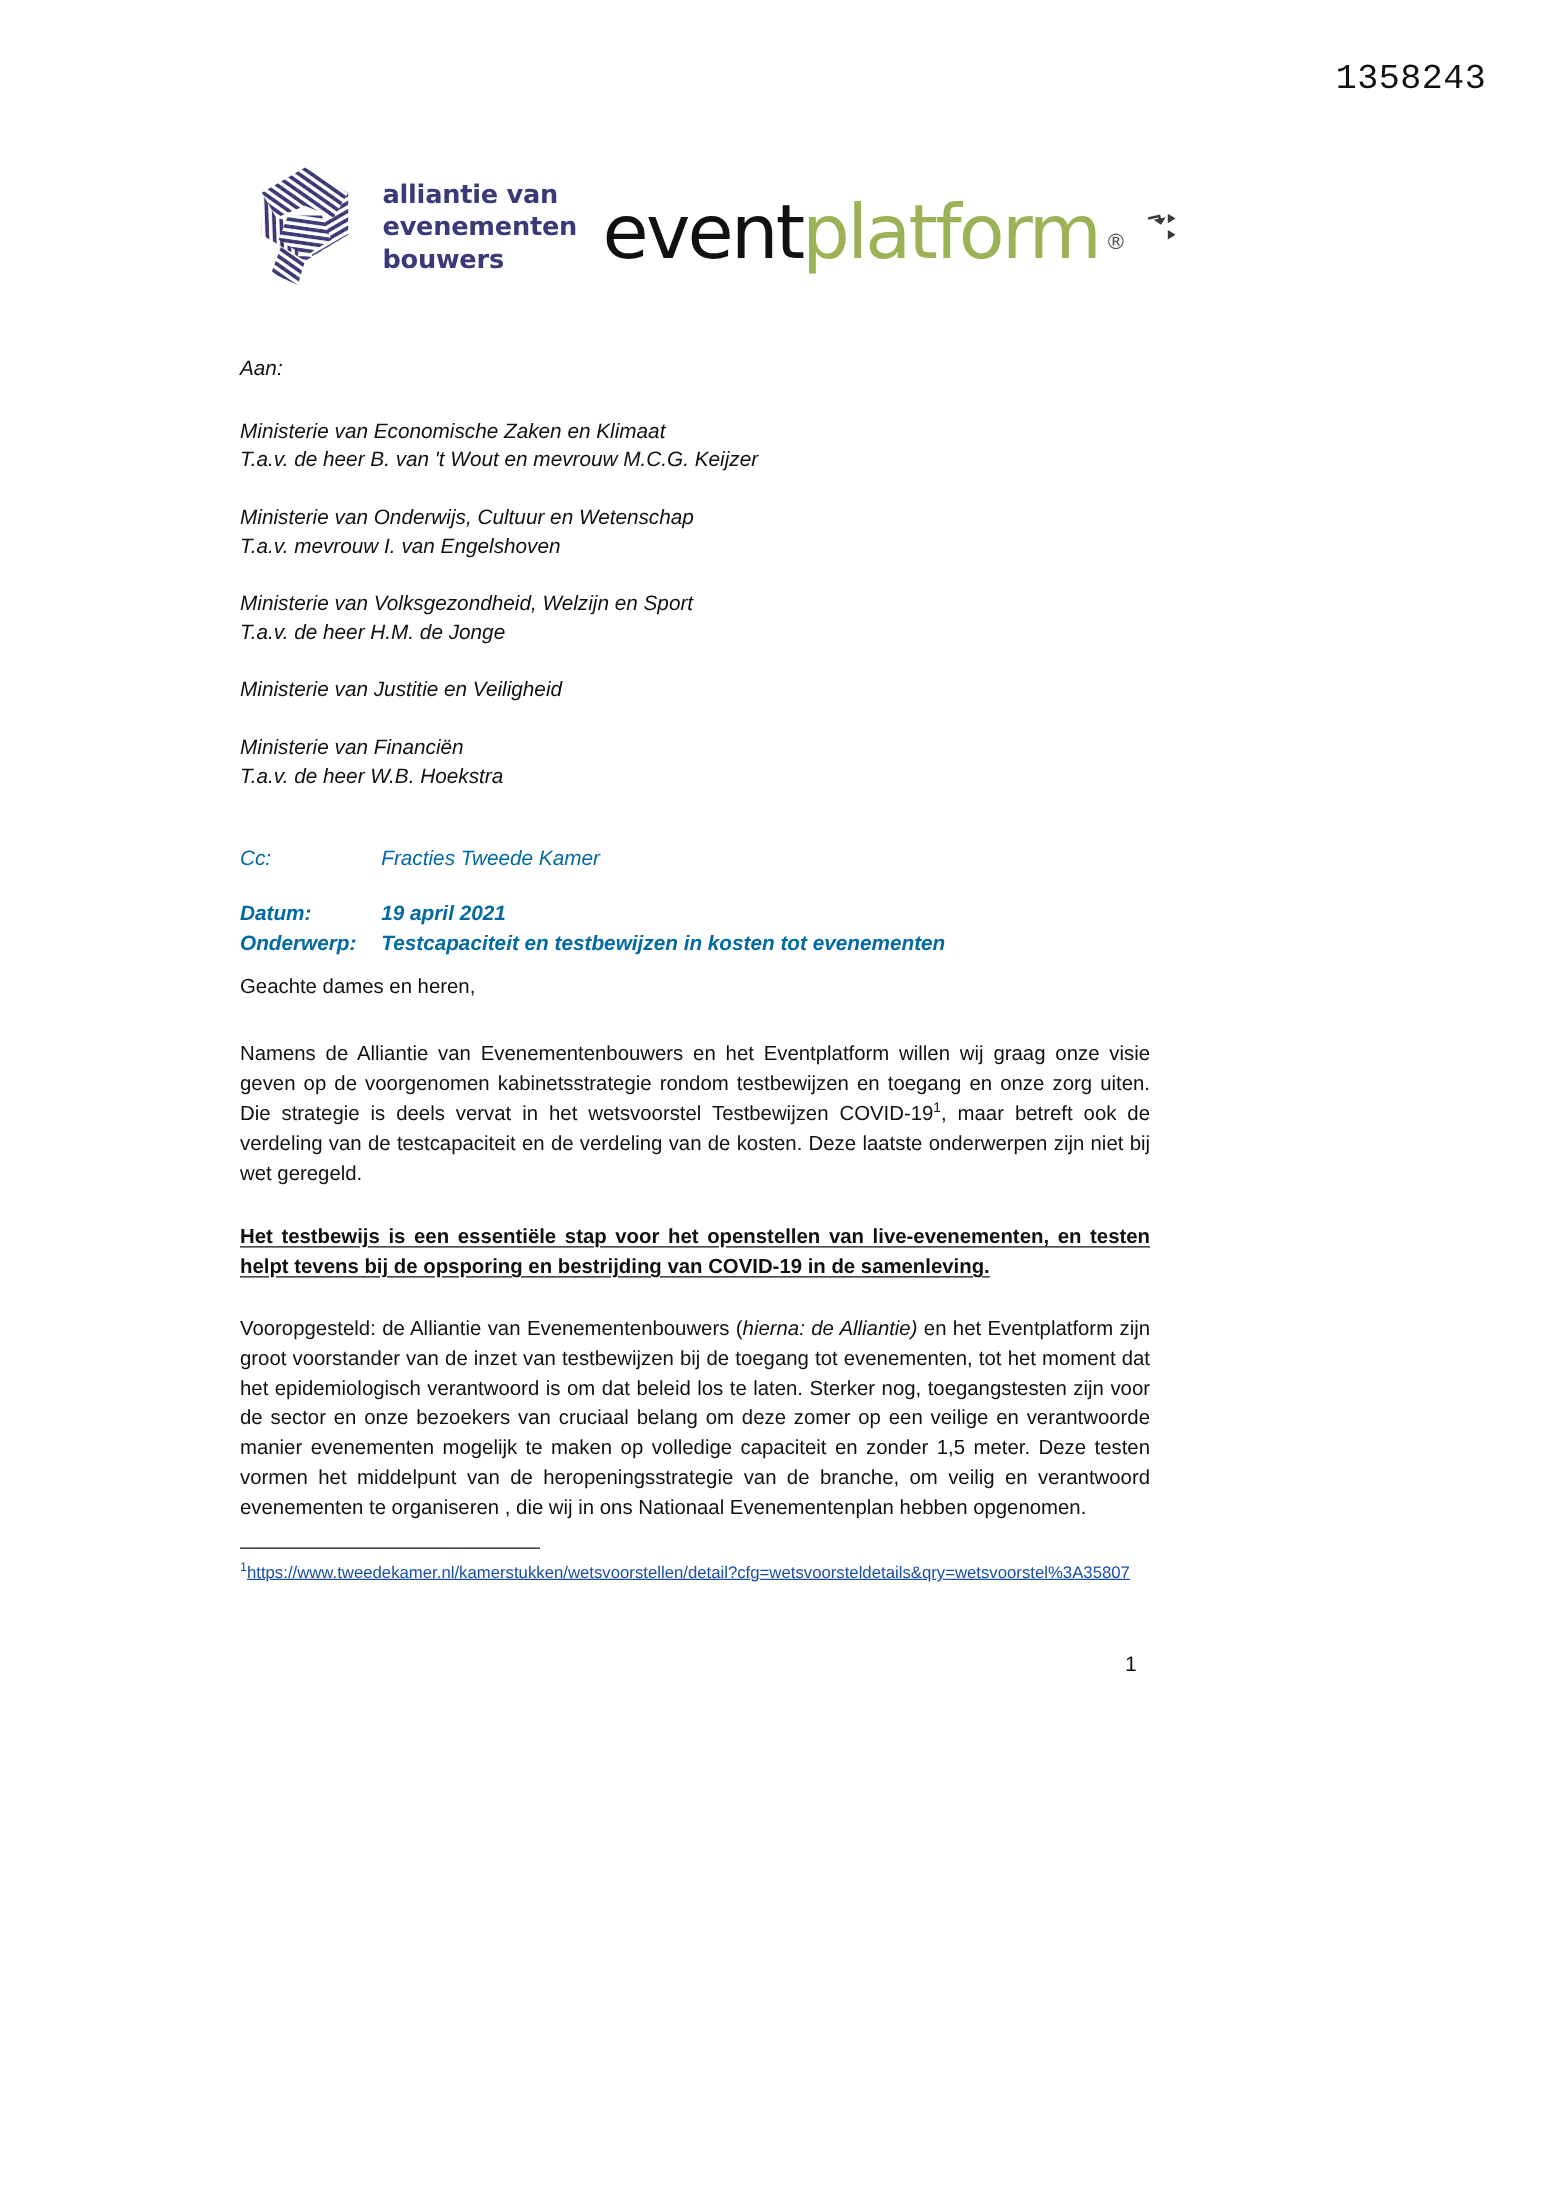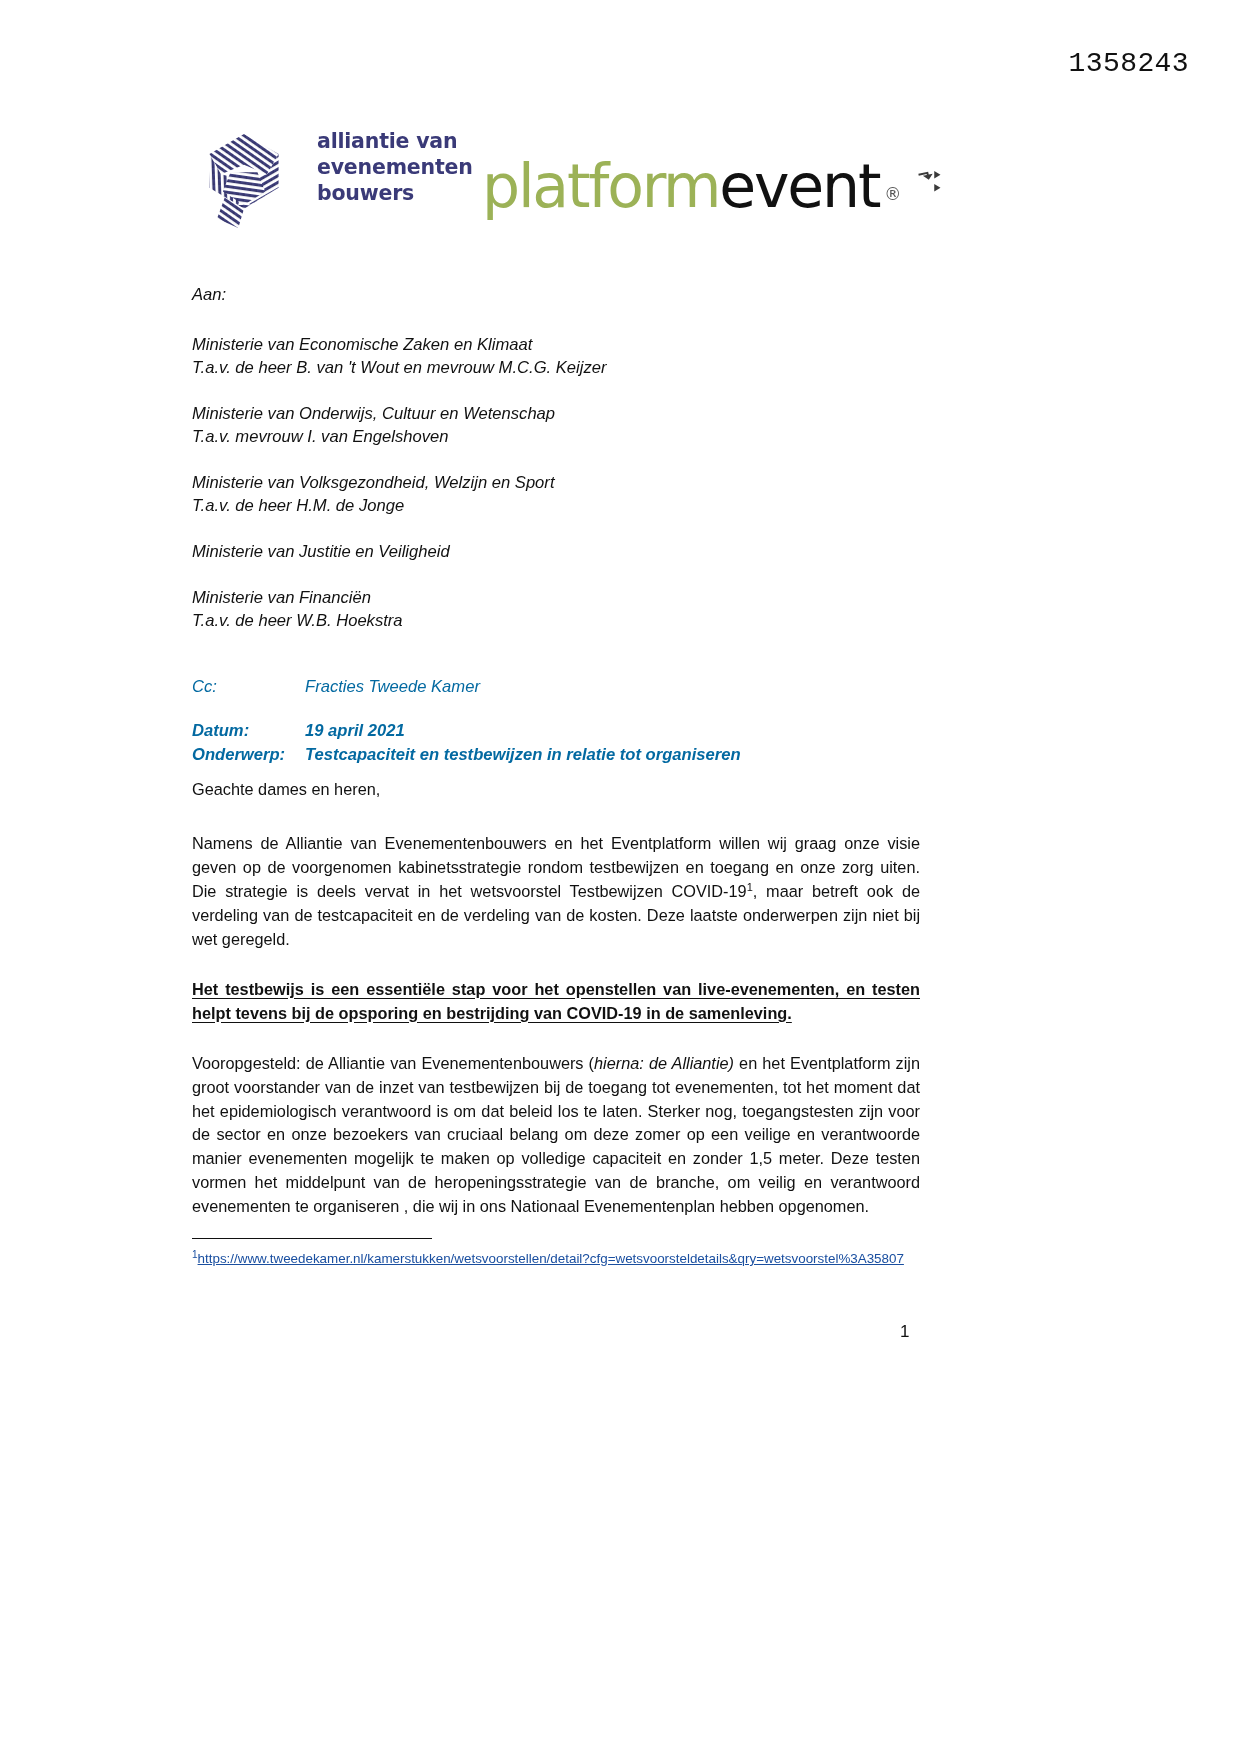--- a/index.html
+++ b/index.html
@@ -41,21 +41,22 @@
     top: 128px;
     left: 196px;
     width: 760px;
     height: 118px;
   }
   .brand-left {
     position: absolute;
     left: 0;
     top: 0;
     display: flex;
-    gap: 25px;
+    align-items: center;
+    gap: 14px;
   }
   .aeb-mark {
     width: 96px;
     height: 106px;
     flex: 0 0 auto;
   }
   .aeb-words {
     font-family: "DejaVu Sans", sans-serif;
     font-weight: bold;
     font-size: 20.5px;
@@ -242,22 +243,22 @@
         </g>
       </svg>
       <div class="aeb-words">
         <div>alliantie van</div>
         <div>evenementen</div>
         <div>bouwers</div>
       </div>
     </div>
 
     <div class="brand-right">
+      <span class="ep-word ep-event">event</span>
       <span class="ep-word ep-platform">platform</span>
-      <span class="ep-word ep-event">event</span>
       <span class="ep-reg">®</span>
       <svg class="ep-arrows" viewBox="0 0 34 34">
         <g fill="#3a3a3a">
           <path d="M4 4 h10 v3 h4 l-5 5 l-5 -5 h4 v-1 h-8 z" transform="rotate(-12 12 8)"></path>
           <path d="M2 2 h11 l0 4 l5 -3 l-5 -3 l0 2 z" transform="translate(3,3) scale(1.25)"></path>
           <path d="M2 2 h11 l0 4 l5 -3 l-5 -3 l0 2 z" transform="translate(3,16) scale(1.25)"></path>
         </g>
       </svg>
     </div>
 
@@ -294,21 +295,21 @@
     </div>
   </div>
 
   <div class="meta meta-dates">
     <div class="meta-row">
       <span class="meta-key">Datum:</span>
       <span class="meta-val">19 april 2021</span>
     </div>
     <div class="meta-row">
       <span class="meta-key">Onderwerp:</span>
-      <span class="meta-val">Testcapaciteit en testbewijzen in relatie tot organiseren</span>
+      <span class="meta-val">Testcapaciteit en testbewijzen in kosten tot evenementen</span>
     </div>
   </div>
 
   <div class="body-wrap">
 
     <div class="salutation">Geachte dames en heren,</div>
 
     <p class="para"><span>Namens de Alliantie van Evenementenbouwers en het Eventplatform willen wij graag onze visie geven op de voorgenomen kabinetsstrategie rondom testbewijzen en toegang en onze zorg uiten. Die strategie is deels vervat in het wetsvoorstel Testbewijzen COVID-19</span><sup class="fn">1</sup><span>, maar betreft ook de verdeling van de testcapaciteit en de verdeling van de kosten. Deze laatste onderwerpen zijn niet bij wet geregeld.</span></p>
 
     <p class="para"><span class="bold-underline">Het testbewijs is een essentiële stap voor het openstellen van live-evenementen, en testen helpt tevens bij de opsporing en bestrijding van COVID-19 in de samenleving.</span></p>

